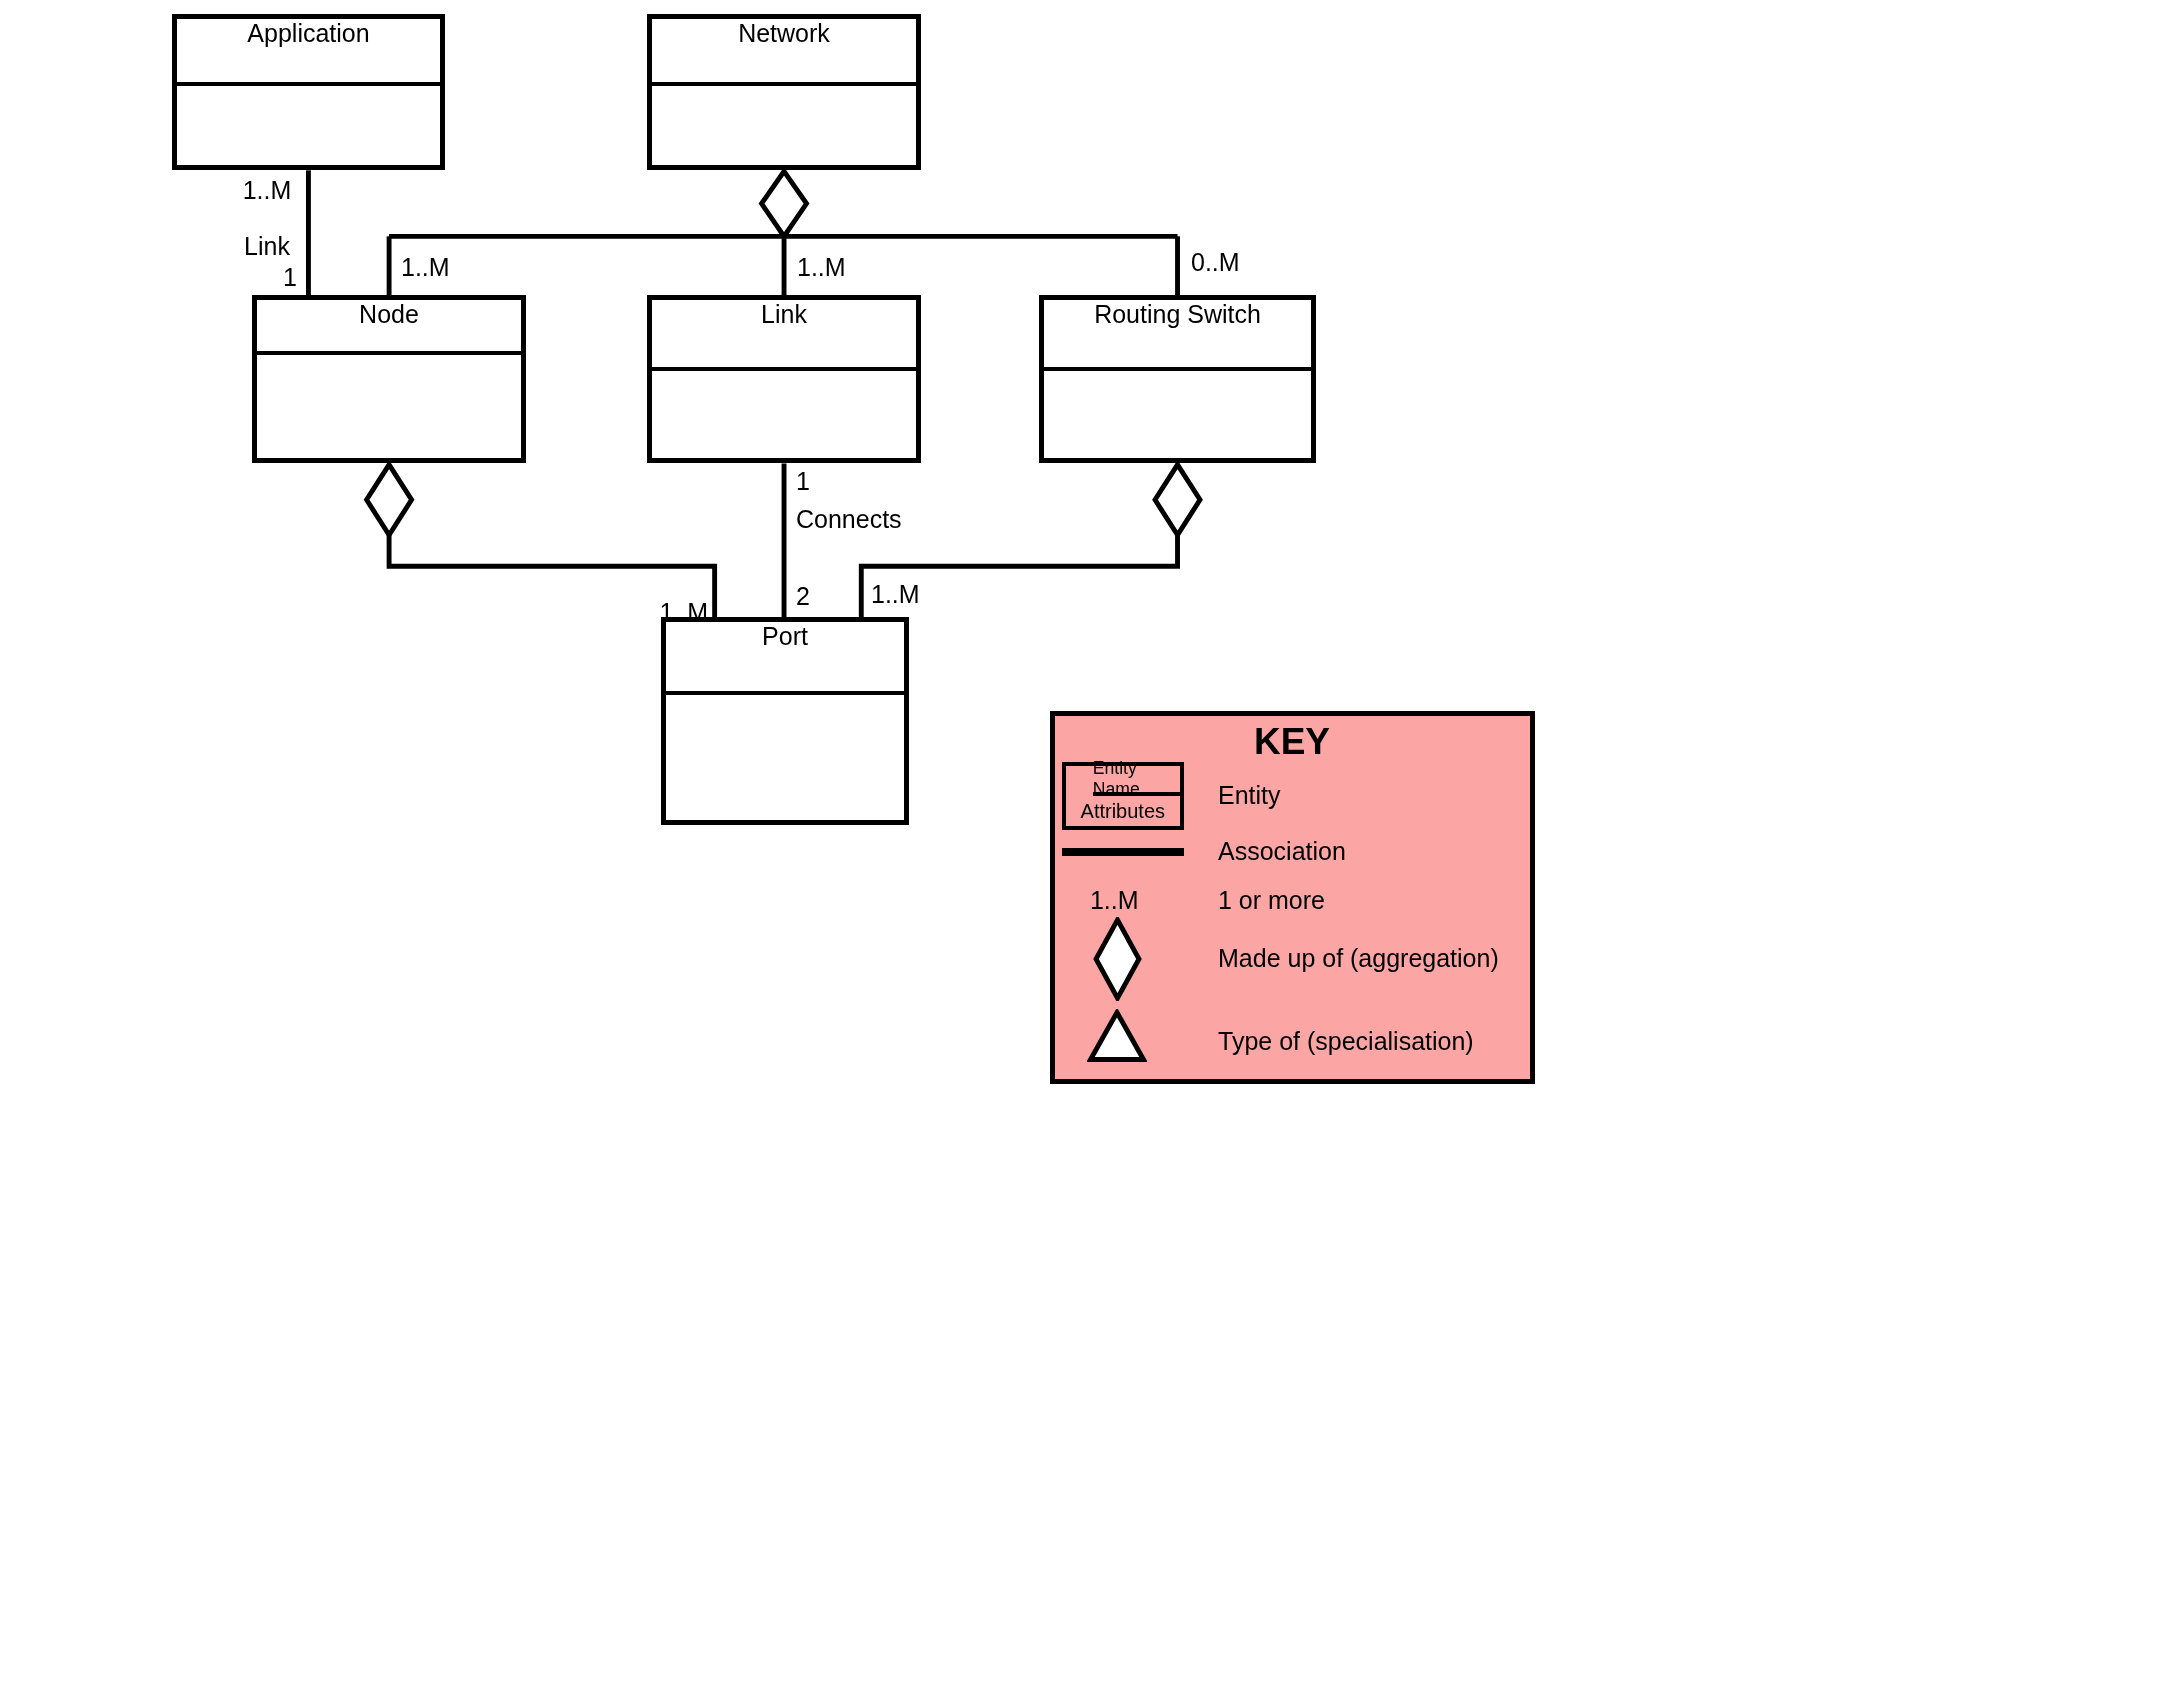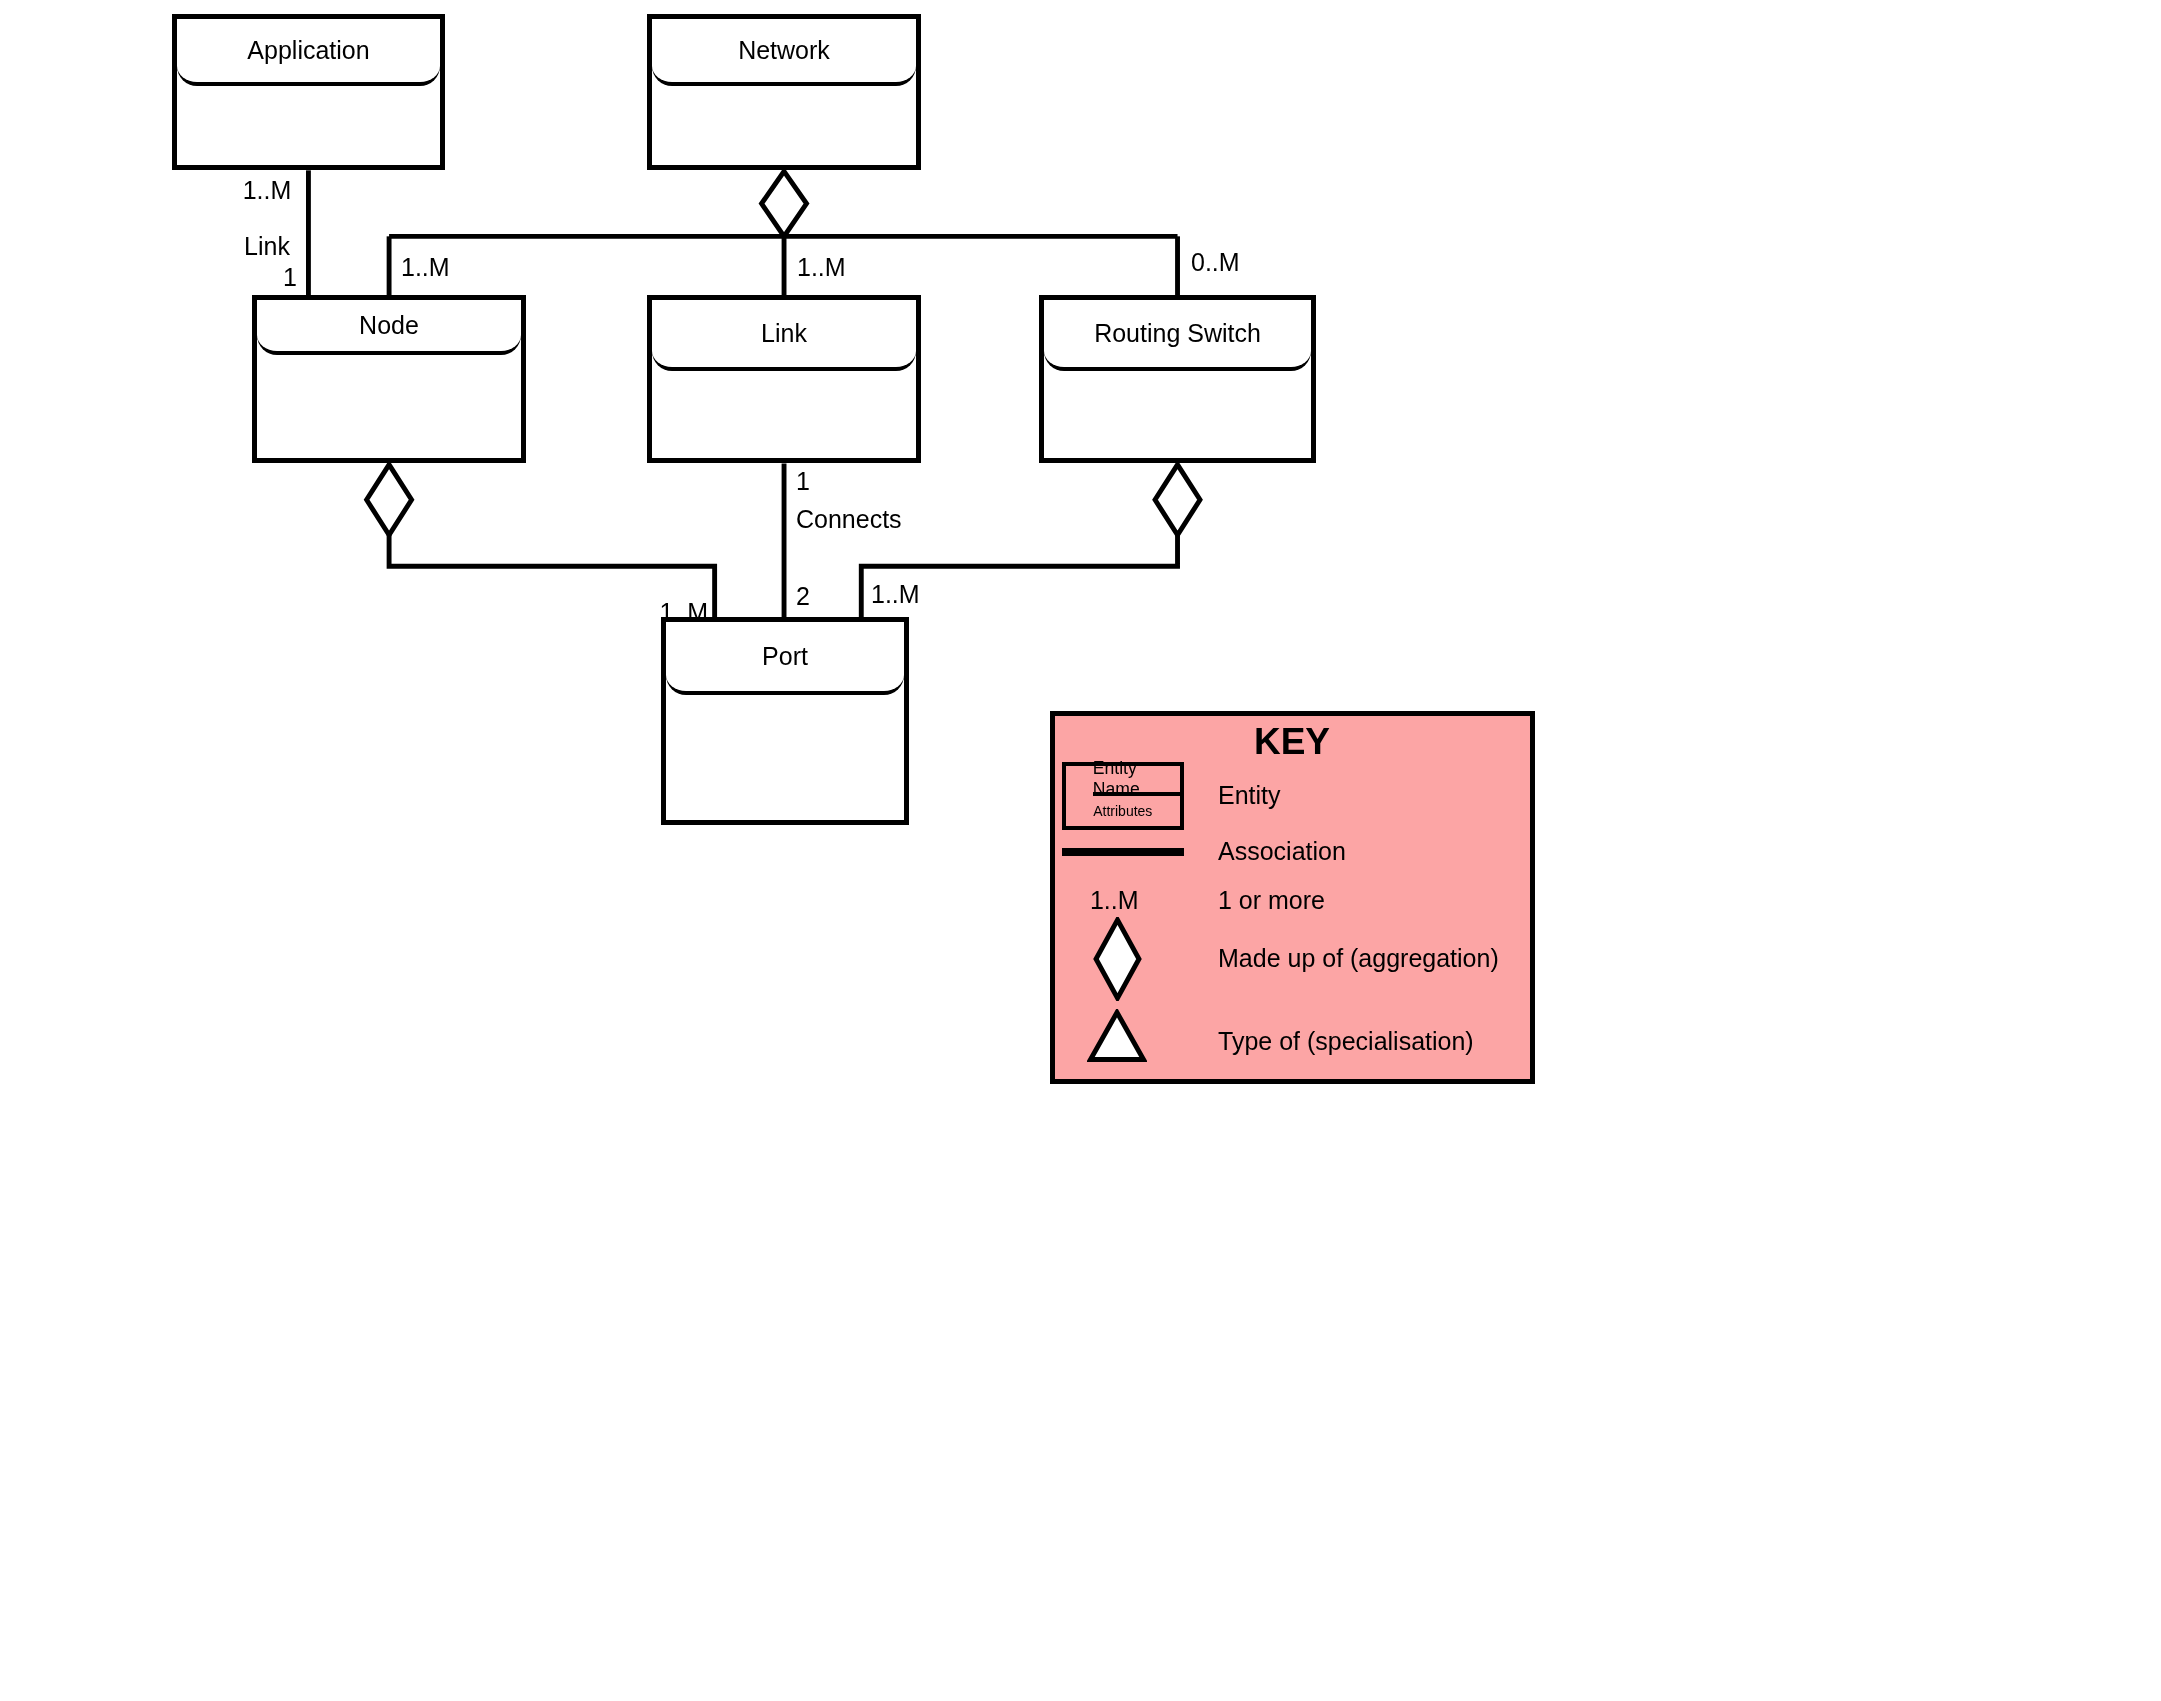--- a/index.html
+++ b/index.html
@@ -18,24 +18,23 @@
 
   
   .ebox {
     position:absolute;
     border:5.4px solid #000;
     background:#fff;
     display:flex; flex-direction:column;
   }
   .ehead {
     border-bottom:4.9px solid #000;
-    display:flex; align-items:center; justify-content:center;
+    display:flex; justify-content:center;
     font-size:25px;
     flex:none;
-    border-radius:20px;
   }
   .eattrs { flex:1; }
 
   
   .dlabel {
     position:absolute;
     font-size:25px;
     line-height:1.18;
     white-space:nowrap;
   }
@@ -62,21 +61,21 @@
   }
   .key-sample .row1 {
     height:30px; border-bottom:4.4px solid #000;
     display:flex; align-items:center; justify-content:center;
     font-size:17.6px;
     margin-left:27px;
   }
   .key-sample .row2 {
     flex:1;
     display:flex; align-items:center; justify-content:center;
-    font-size:14px;
+    font-size:20px;
   }
   .key-assoc-line {
     left:6.8px; top:132px; width:122px; height:7.8px;
     background:#000;
   }
   .key-card {
     left:12.7px; top:170px; width:93px;
     text-align:center; font-size:25px;
   }
   .key-label { font-size:25px; white-space:nowrap; }

